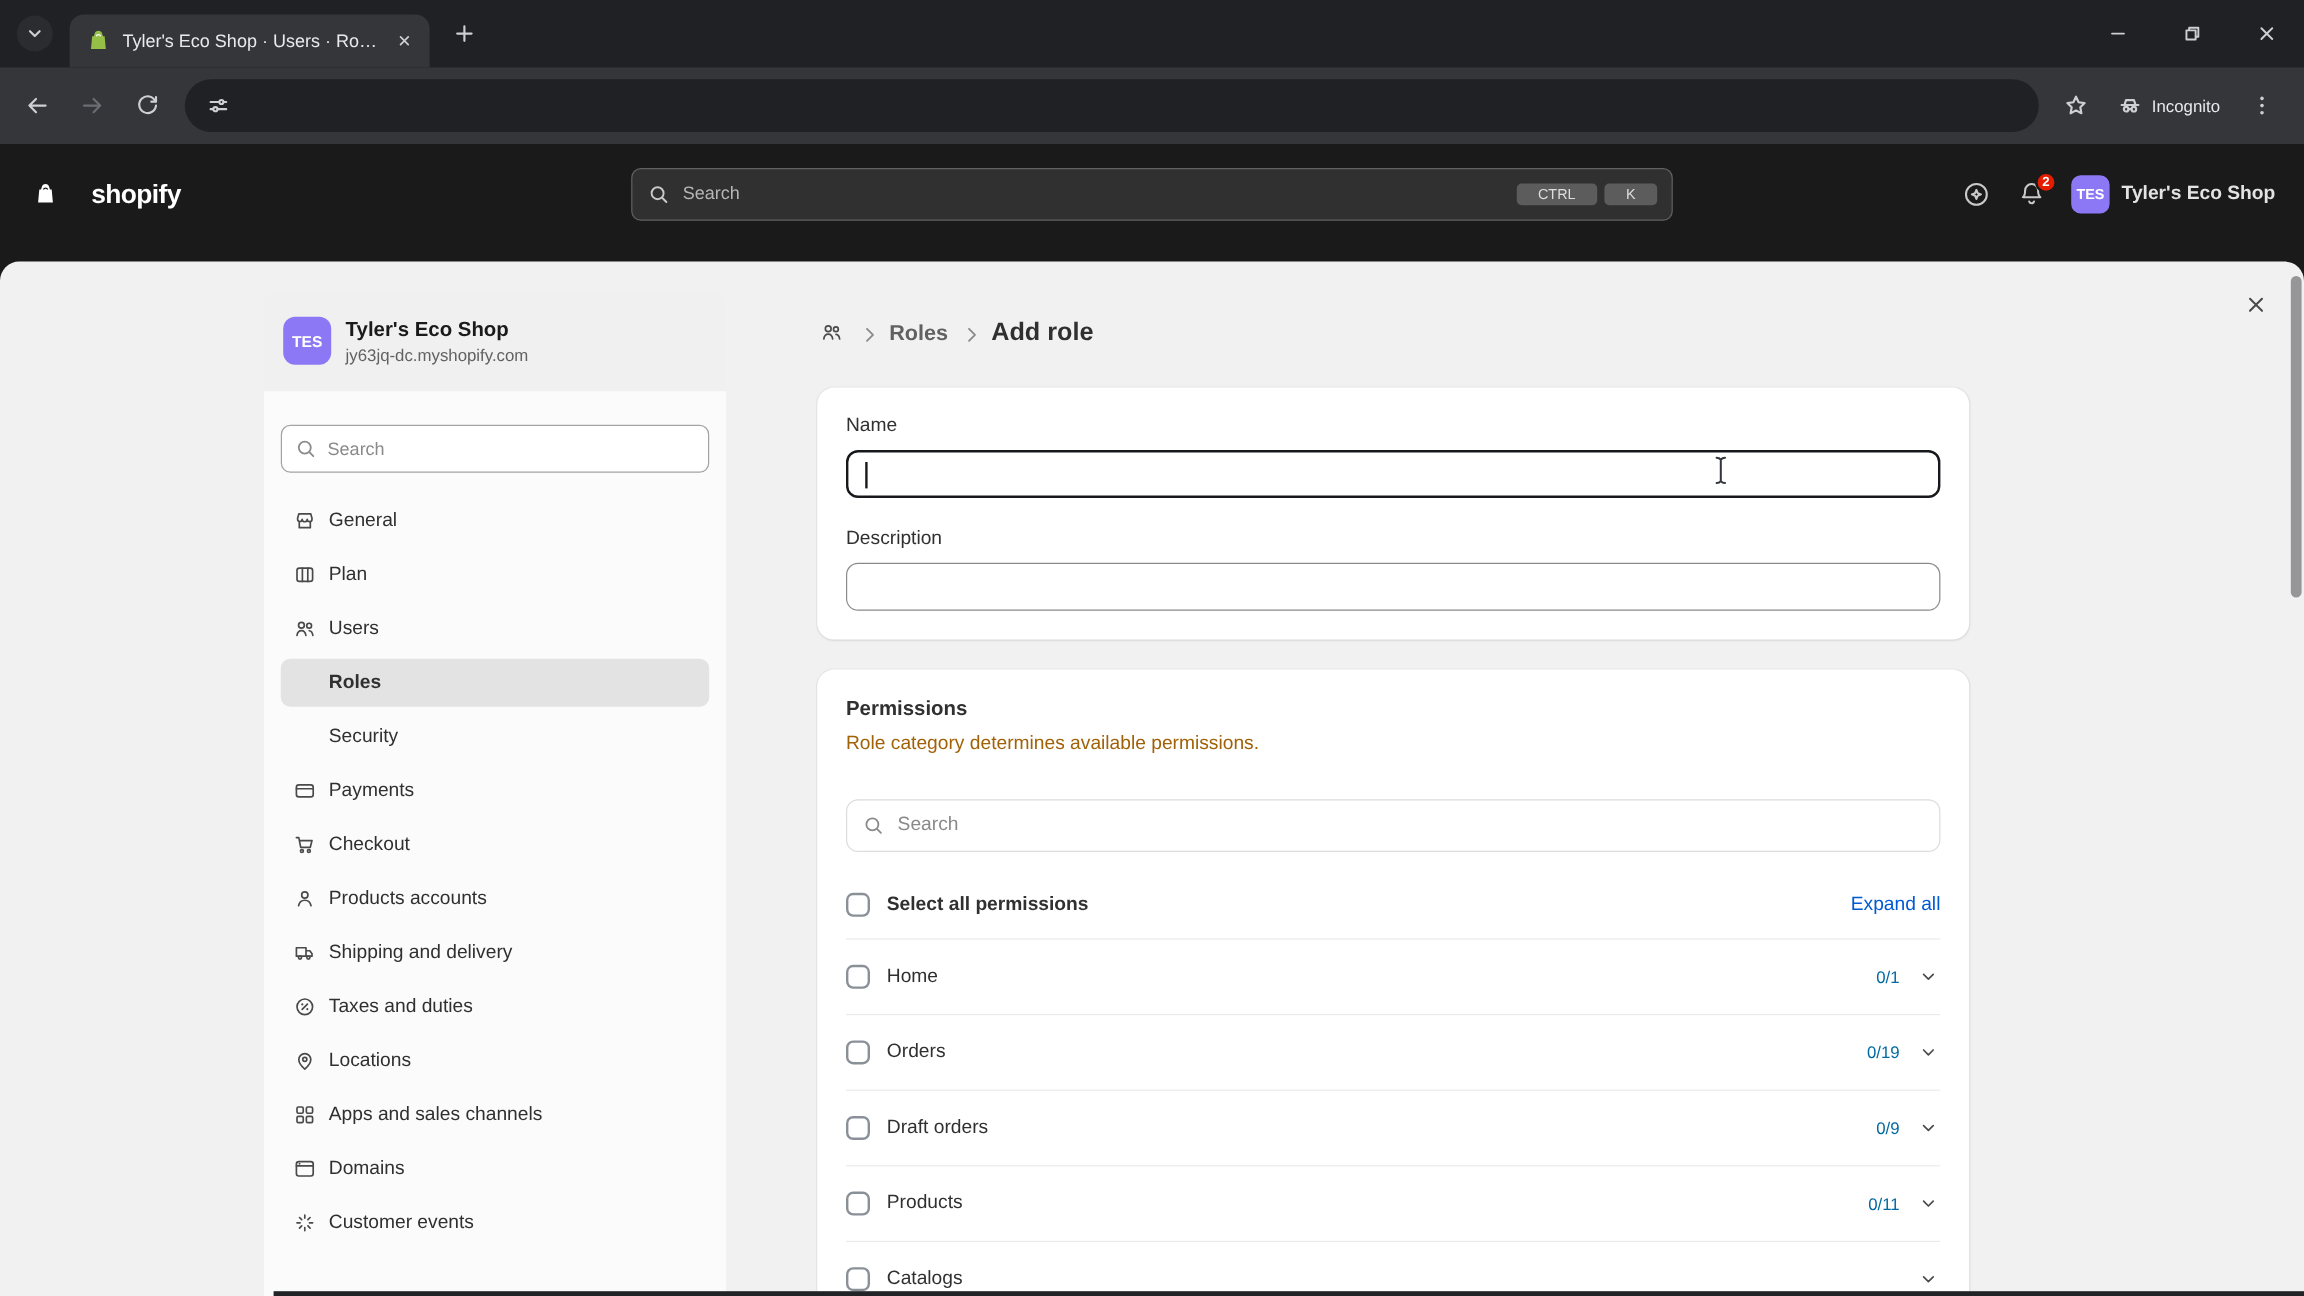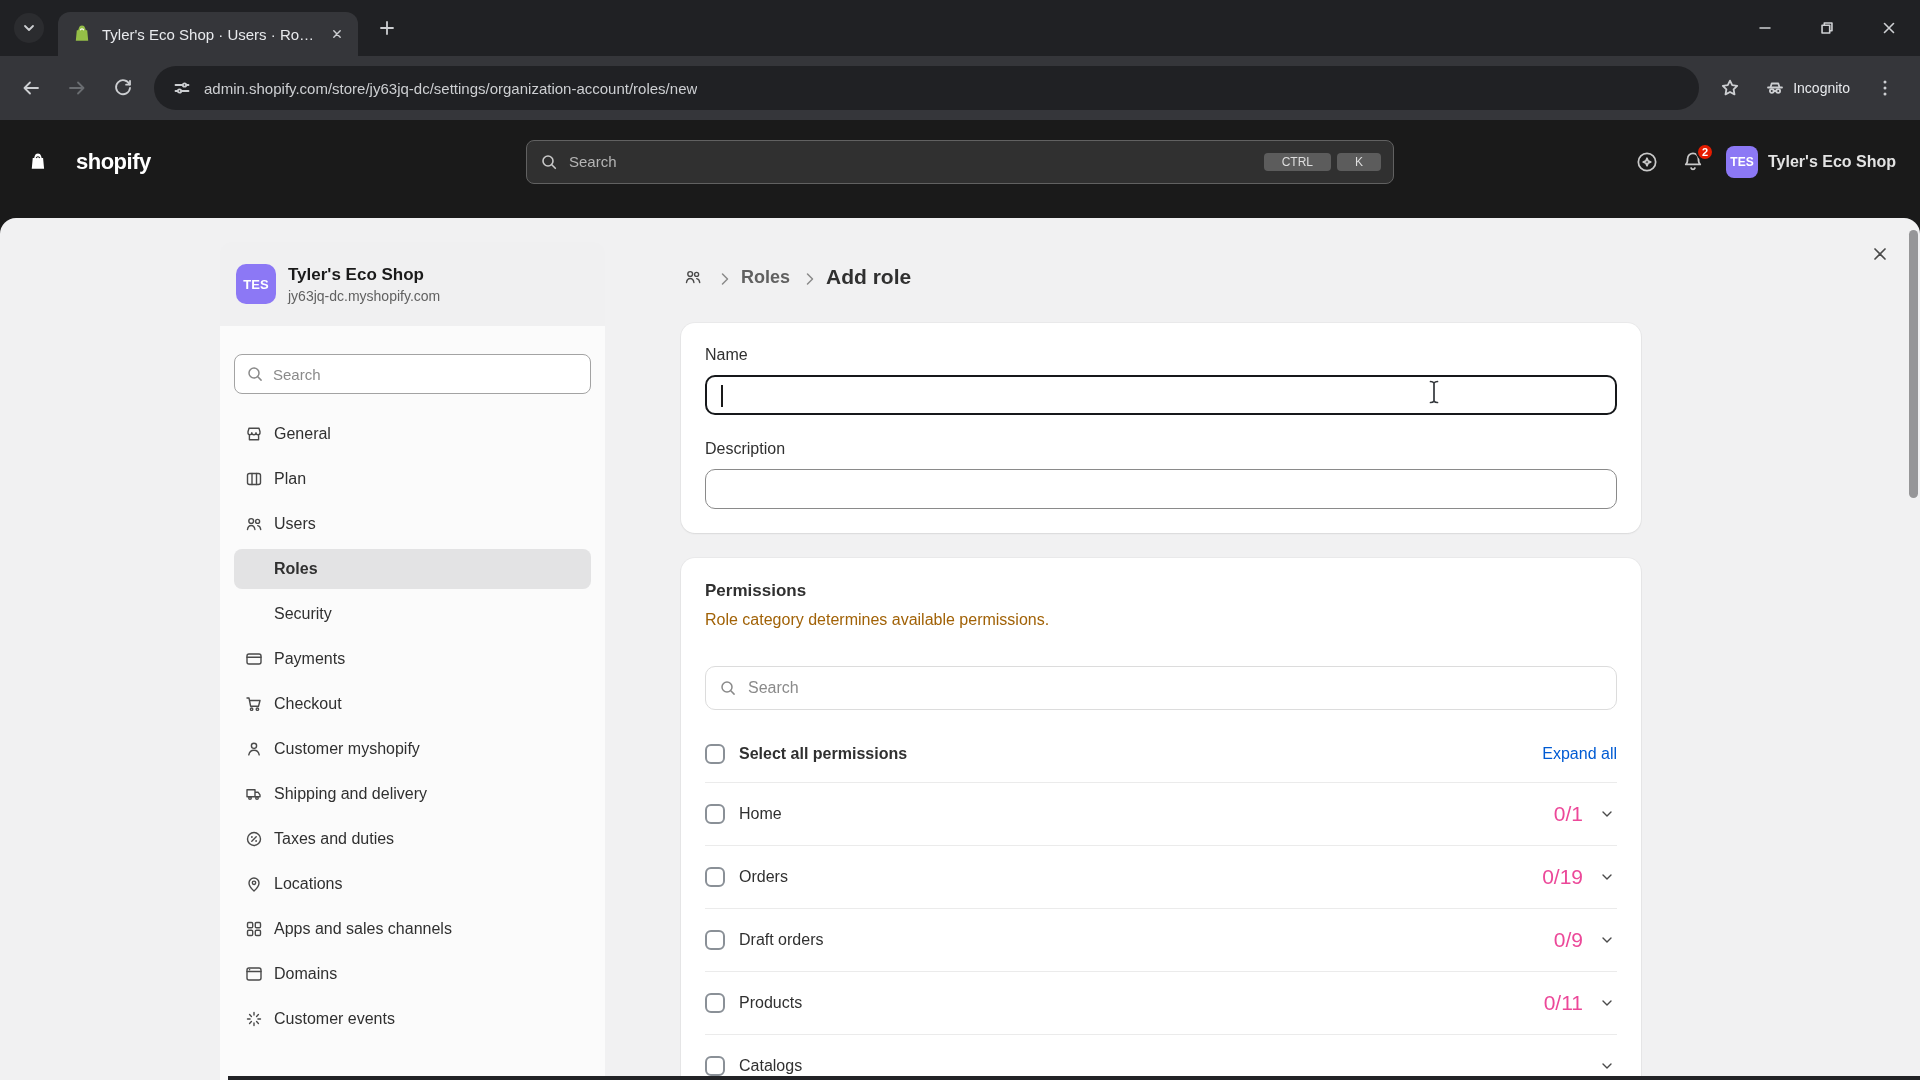--- a/index.html
+++ b/index.html
@@ -92,21 +92,21 @@
     display:flex; align-items:center; padding:0 12px; gap:10px; }
   .perm-search input { border:none; outline:none; flex:1; font-size:16px; color:#303030;
     font-family:"Liberation Sans","DejaVu Sans",sans-serif; }
   .perm-search input::placeholder { color:#8a8a8a; }
   .select-all { margin-top:16px; height:56px; display:flex; align-items:center; gap:14px; }
   .select-all .lbl { font-size:16px; font-weight:bold; color:#303030; }
   .expand-link { margin-left:auto; font-size:16px; color:#005bd3; text-decoration:none; cursor:pointer; }
   .checkbox { width:20px; height:20px; border:2px solid #8a9097; border-radius:6px; background:#fff; flex:none; cursor:pointer; }
   .perm-row { height:63px; display:flex; align-items:center; gap:14px; border-top:1px solid #ebebeb; cursor:pointer; }
   .perm-label { font-size:16px; color:#303030; }
-  .perm-count { margin-left:auto; font-size:21px; color:#ec4899; }
+  .perm-count { margin-left:auto; font-size:14px; color:#0369a1; }
 
   .sheet-close { position:absolute; top:18px; right:22px; width:36px; height:36px; border:none; background:transparent;
     border-radius:8px; display:grid; place-items:center; cursor:pointer; }
   .scroll-track { position:absolute; right:2px; top:4px; bottom:2px; width:11px; }
   .scroll-thumb { position:absolute; right:0; top:8px; width:9px; height:268px; border-radius:5px; background:#969698; cursor:grab; }
 
   .pointer { position:absolute; left:1426px; top:379px; z-index:50; pointer-events:none; }
   .bottom-strip { position:absolute; left:228px; right:0; bottom:0; height:4px; background:#222326; z-index:40; }
 
   
@@ -185,21 +185,20 @@
         </svg>
     </button>
     <div class="omnibox">
       <span class="icn">
         <svg viewBox="0 0 20 20">
             <path class="sl" d="M3.5 7h7M14.5 7h2M3.5 13h2M9.5 13h7"></path>
             <circle class="sl" cx="12.5" cy="7" r="1.7"></circle>
             <circle class="sl" cx="7.5" cy="13" r="1.7"></circle>
           </svg>
       </span>
-      <span class="url">admin.shopify.com/store/jy63jq-dc/settings/organization-account/roles/new</span>
     </div>
     <button class="nav-btn">
       <svg viewBox="0 0 22 22" width="22" height="22">
           <path class="sl" d="m11 3.6 2.2 4.6 5 .7-3.6 3.5.9 5-4.5-2.4-4.5 2.4.9-5L3.8 8.9l5-.7z"></path>
         </svg>
     </button>
     <div class="incognito">
       <span class="icn">
         <svg viewBox="0 0 20 20">
             <path class="sl" d="M3 9.5h14M5.5 9.2l1.2-3.7h6.6l1.2 3.7"></path>
@@ -340,21 +339,21 @@
                 </span>
               <span class="lbl">Checkout</span>
             </a>
             <a class="nav-item">
               <span class="icn">
                   <svg viewBox="0 0 20 20">
                     <circle class="s" cx="10" cy="6.8" r="2.6"></circle>
                     <path class="s" d="M4.8 15.8c.6-3 2.8-4.6 5.2-4.6s4.6 1.6 5.2 4.6"></path>
                   </svg>
                 </span>
-              <span class="lbl">Customer myshopify</span>
+              <span class="lbl">Products accounts</span>
             </a>
             <a class="nav-item">
               <span class="icn">
                   <svg viewBox="0 0 20 20">
                     <path class="s" d="M3 5.8h8v7H3zM11 8.3h3.2L16 10.8v2h-5"></path>
                     <circle class="s" cx="6" cy="14" r="1.3"></circle>
                     <circle class="s" cx="13" cy="14" r="1.3"></circle>
                   </svg>
                 </span>
               <span class="lbl">Shipping and delivery</span>

